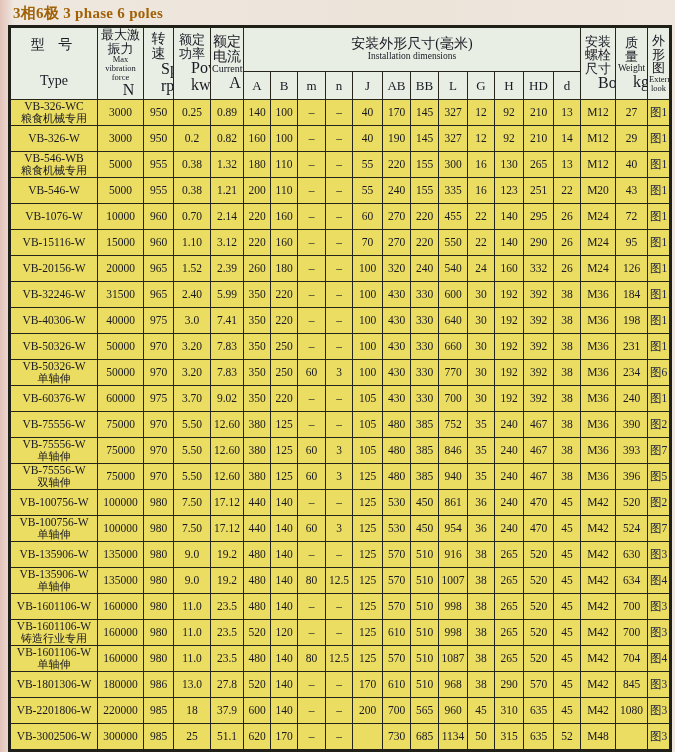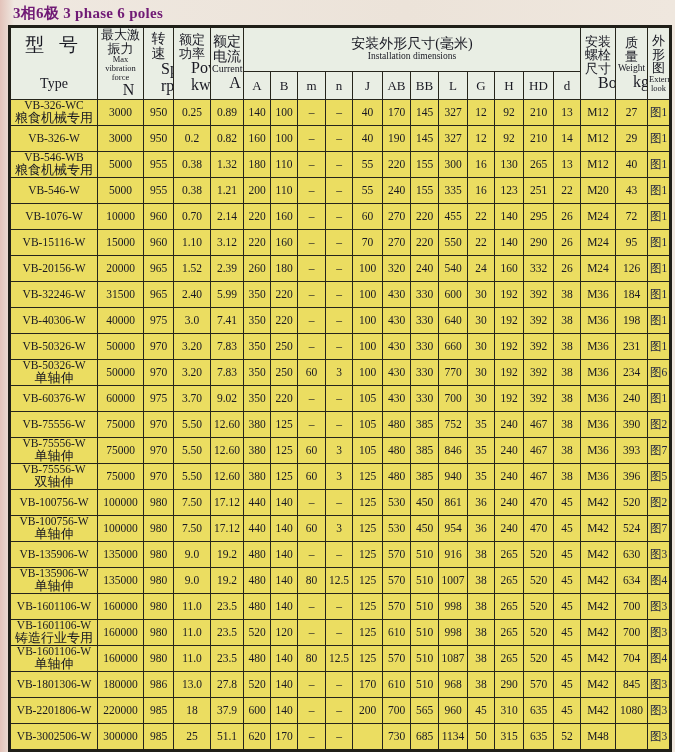--- a/index.html
+++ b/index.html
@@ -6,47 +6,47 @@
   body {
     width:675px; height:752px;
     background: linear-gradient(90deg, #e3c3ba 0px, #efe8e0 14px, #ece3d9 60%, #efe7de 100%);
     font-family:"Liberation Serif", serif;
     color:#181822;
     overflow:hidden;
   }
   .page-title {
     margin:4px 0 2px 13px;
     font-size:15px; font-weight:bold; letter-spacing:0.3px;
-    color:#701a75;
+    color:#a16207;
   }
   .page-title.bottom { margin-top:5px; }
   table.spec {
     border-collapse:collapse;
     table-layout:fixed;
     margin-left:8px;
     width:661px;
     border:3px solid #201f18;
   }
   .spec th, .spec td {
     border:1.6px solid #26251c;
     text-align:center; vertical-align:middle;
     padding:0 1px; overflow:hidden;
   }
   .spec thead th { background:#e9eee4; font-weight:normal; line-height:1.05; }
   .spec tbody td { background:#ebdd61; font-size:11.5px; height:25px; line-height:1.0; }
   .h-cn   { font-size:13px; }
   .h-en   { font-size:8.5px; }
   .h-unit { font-size:16px;padding-left:16px; }
-  .type-cn { font-size:19px; letter-spacing:5px; }
+  .type-cn { font-size:14px; letter-spacing:5px; }
   .type-en { font-size:14px; margin-top:22px; }
   .inst-cn { font-size:14px; }
   .speed-cn, .cur-cn { font-size:14px; }
   .dims-row th { font-size:13px; height:27px; background:#e9eee4; }
   .model { font-size:11.5px; white-space:nowrap; }
-  .sub   { font-size:13px; white-space:nowrap;font-family:Liberation Mono, monospace; }
+  .sub   { font-size:11px; white-space:nowrap; }
   .fig   { color:#1c2140; }
 </style>
 </head>
 <body>
 
 <div class="page-title">3相6极  3 phase 6 poles</div>
 
 <table class="spec">
   <colgroup>
     <col style="width:88px">

